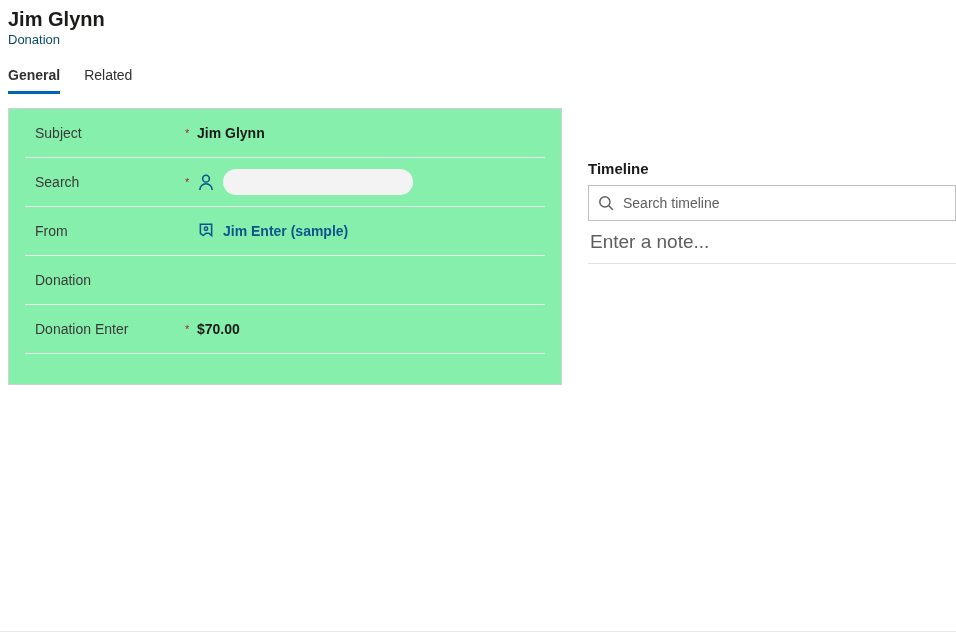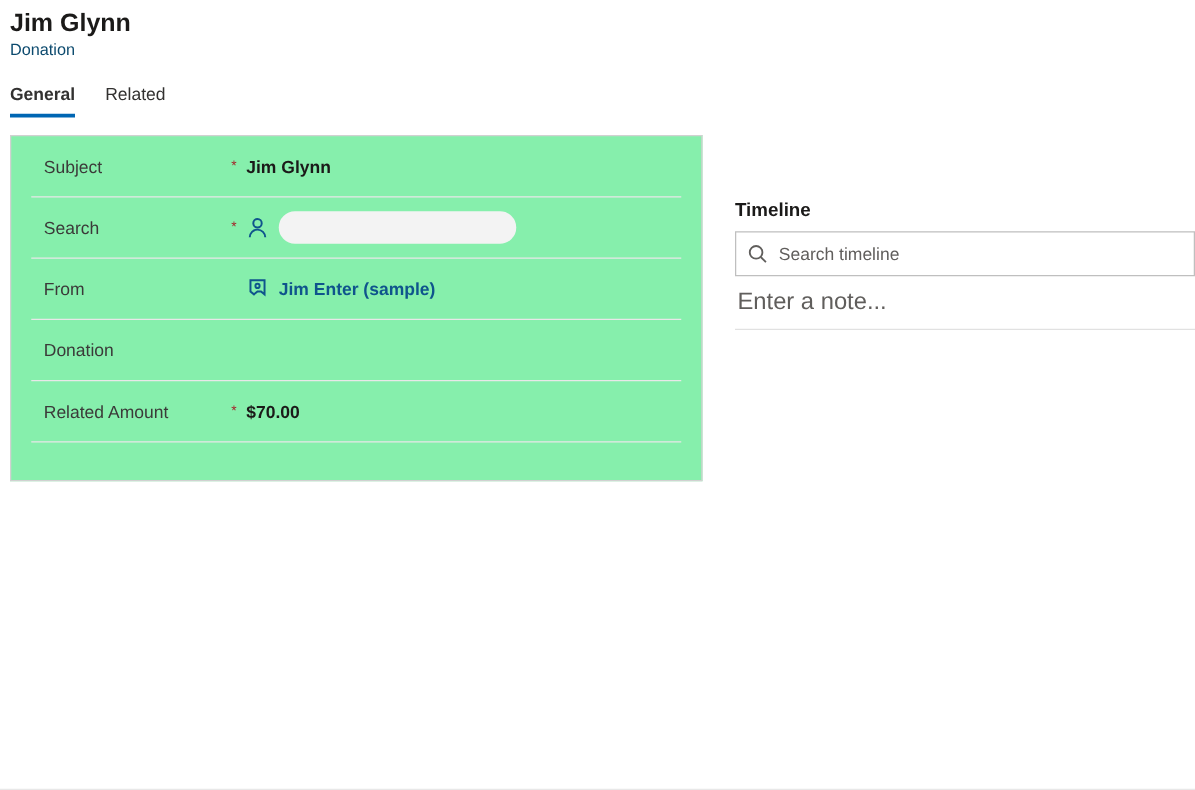--- a/index.html
+++ b/index.html
@@ -224,21 +224,21 @@
         <span>Jim Enter (sample)</span>
       </div>
     </div>
 
     <div class="field-row">
       <div class="field-label">Donation</div>
       <div class="field-required"></div>
     </div>
 
     <div class="field-row">
-      <div class="field-label">Related Amount</div>
+      <div class="field-label">Donation Enter</div>
       <div class="field-required">*</div>
       <div class="field-value bold">$70.00</div>
     </div>
 
     <div class="form-card-pad-bottom"></div>
   </div>
 
   <div class="timeline-panel">
     <div class="timeline-title">Timeline</div>
     <div class="search-box">

